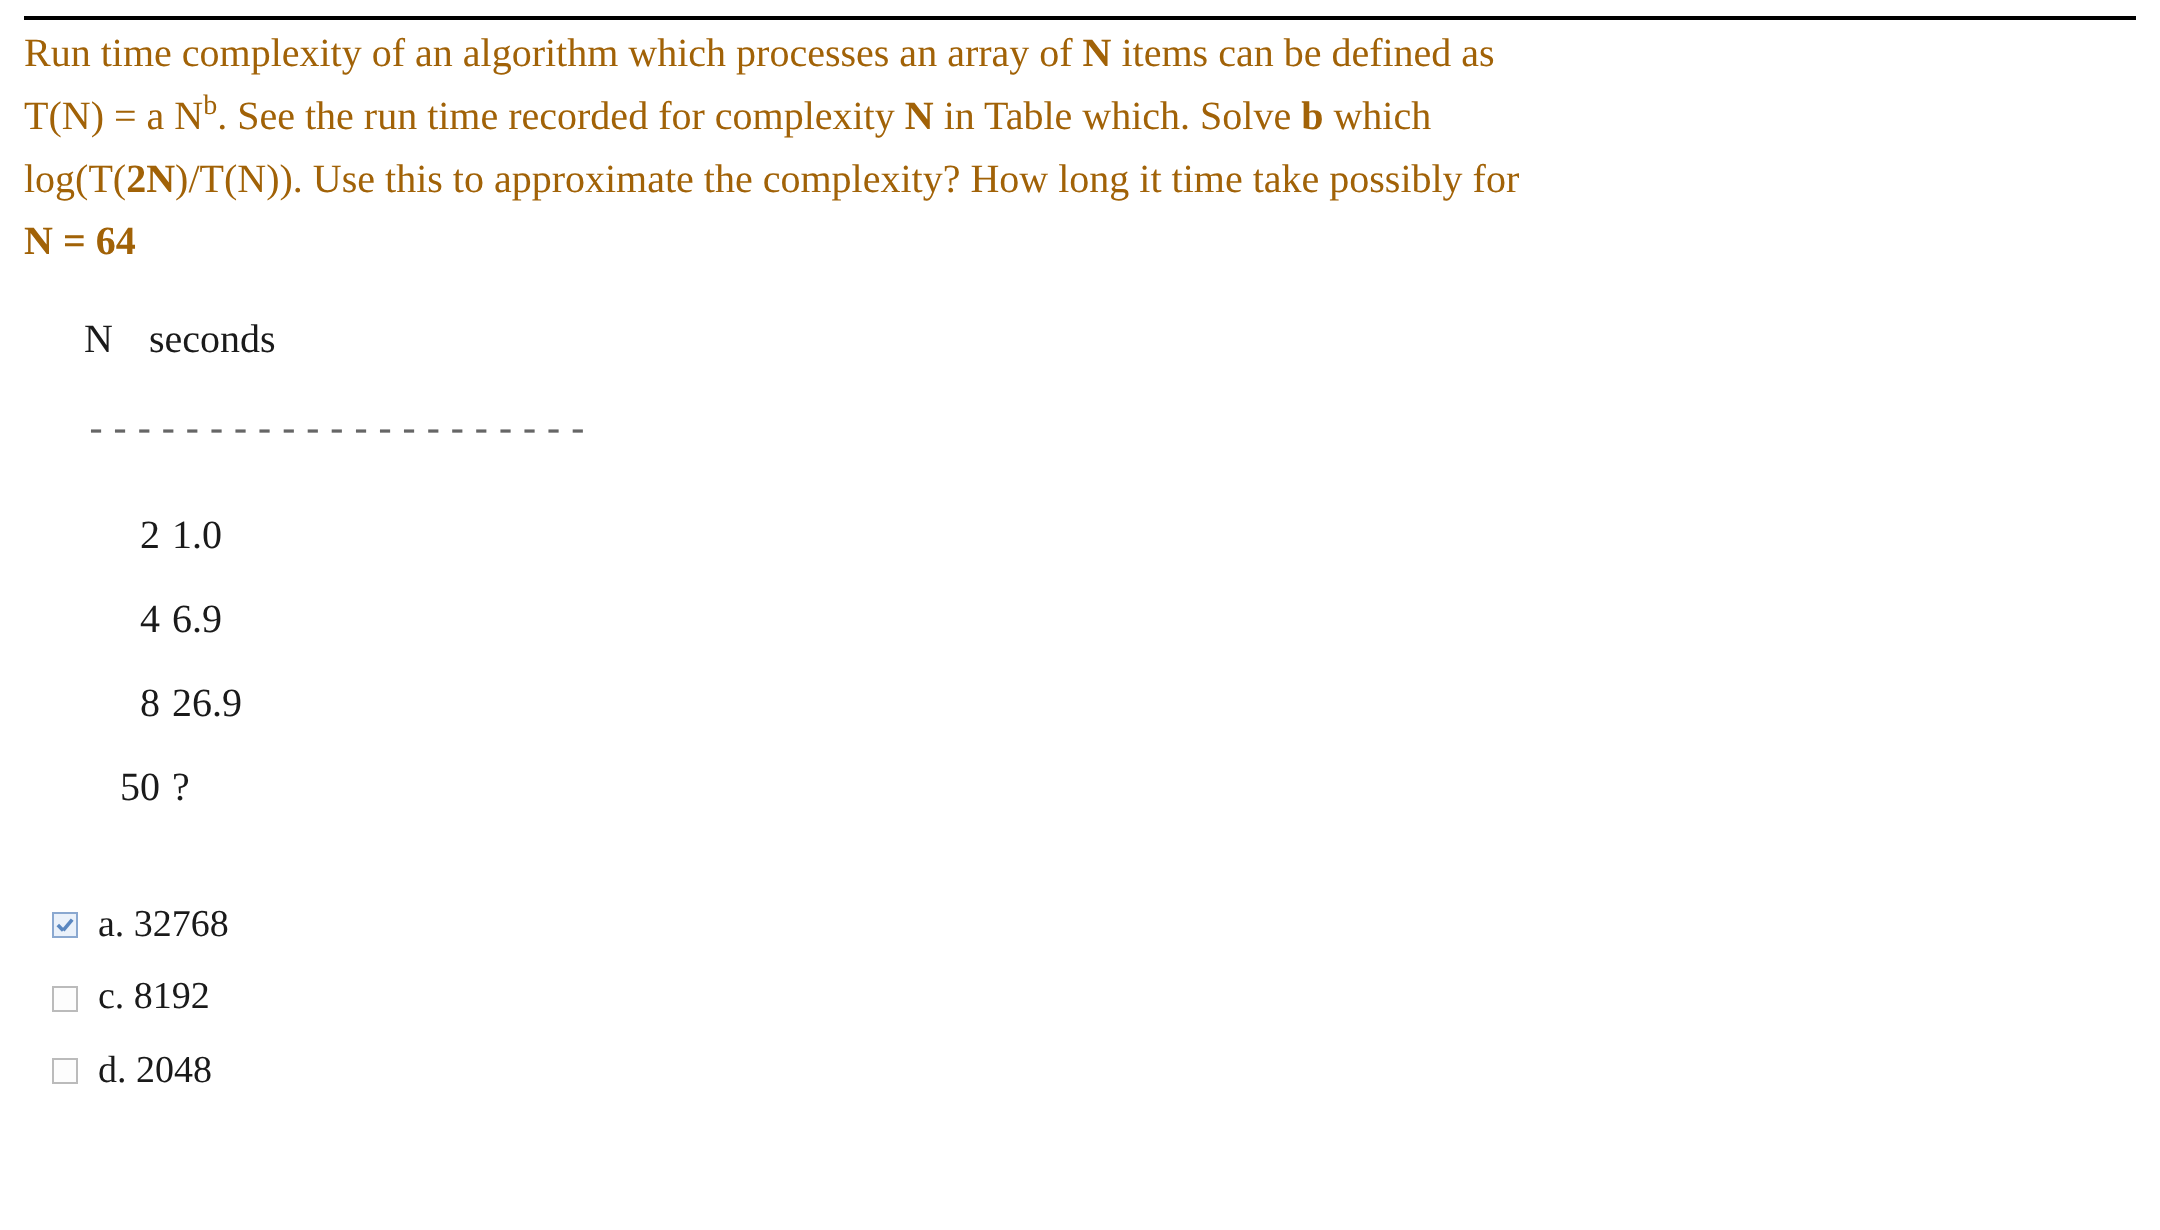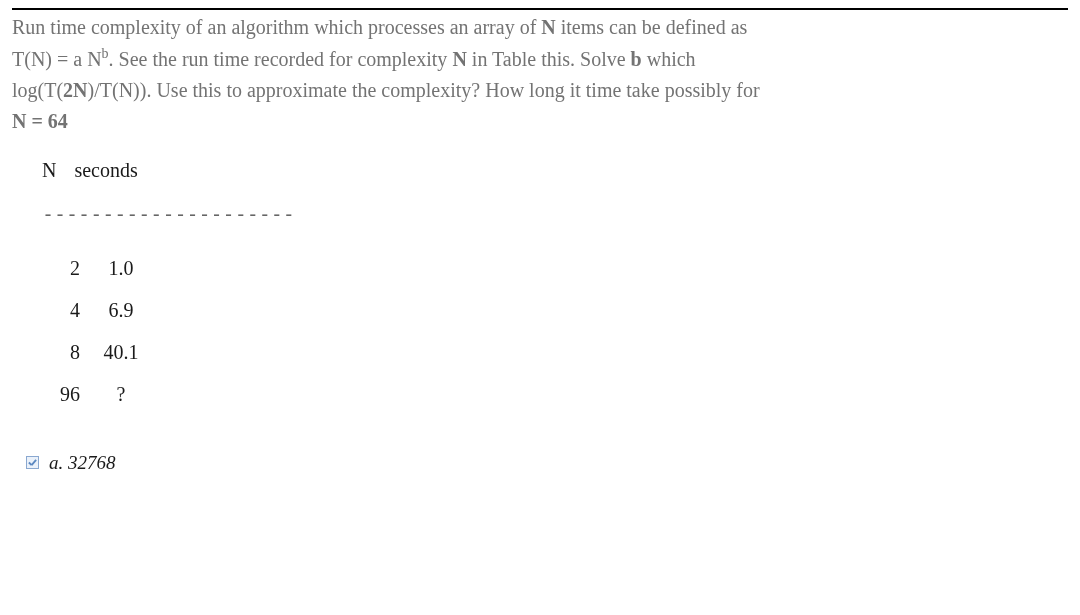--- a/index.html
+++ b/index.html
@@ -18,21 +18,21 @@
       height: 615px;
     }
     .top-border {
       border-top: 2px solid #000;
       width: 100%;
       margin-bottom: 2px;
     }
     .question-text {
       font-size: 20px;
       line-height: 1.55;
-      color: #737373;
+      color: #a16207;
     }
     .question-text sup {
       font-size: 0.7em;
       vertical-align: super;
     }
     .bold {
       font-weight: bold;
     }
     .table-section {
       margin-top: 18px;
@@ -55,33 +55,32 @@
       align-items: baseline;
       margin-bottom: 12px;
     }
     .col-n {
       width: 44px;
       text-align: right;
       padding-right: 6px;
     }
     .col-s {
       width: 70px;
-      text-align: center;
+      text-align: left;
     }
     .options {
       margin-top: 40px;
       margin-left: 14px;
     }
     .option-row {
       display: flex;
       align-items: center;
       gap: 10px;
       margin-bottom: 8px;
       font-size: 19px;
-      font-style: italic;
     }
     .checkbox {
       width: 13px;
       height: 13px;
       border: 1px solid #bbb;
       display: inline-flex;
       align-items: center;
       justify-content: center;
       background: #fdfdfd;
     }
@@ -99,21 +98,21 @@
     }
   </style>
 </head>
 <body>
 
 <div class="top-border"></div>
 
 <div class="question-text">
   <span>Run time complexity of an algorithm which processes an array of </span><span class="bold">N</span><span> items can be defined as</span>
   <br>
-  <span>T(N) = a N</span><sup>b</sup><span>. See the run time recorded for complexity </span><span class="bold">N</span><span> in Table this.  Solve </span><span class="bold">b</span><span> which</span>
+  <span>T(N) = a N</span><sup>b</sup><span>. See the run time recorded for complexity </span><span class="bold">N</span><span> in Table which.  Solve </span><span class="bold">b</span><span> which</span>
   <br>
   <span>log(T(</span><span class="bold">2N</span><span>)/T(N)).  Use this to approximate the complexity? How long it time take possibly for</span>
   <br>
   <span class="bold">N = 64</span>
 </div>
 
 <div class="table-section">
   <div class="table-header">
     <span>N</span>
     <span>seconds</span>
@@ -122,31 +121,39 @@
   <div class="data-row">
     <span class="col-n">2</span>
     <span class="col-s">1.0</span>
   </div>
   <div class="data-row">
     <span class="col-n">4</span>
     <span class="col-s">6.9</span>
   </div>
   <div class="data-row">
     <span class="col-n">8</span>
-    <span class="col-s">40.1</span>
+    <span class="col-s">26.9</span>
   </div>
   <div class="data-row">
-    <span class="col-n">96</span>
+    <span class="col-n">50</span>
     <span class="col-s">?</span>
   </div>
 </div>
 
 <div class="options">
   <div class="option-row">
     <span class="checkbox checked">
       <svg class="checkmark" viewBox="0 0 10 10">
         <line x1="1" y1="5" x2="4" y2="8"></line>
         <line x1="4" y1="8" x2="9" y2="2"></line>
       </svg>
     </span>
     <span>a. 32768</span>
   </div>
+  <div class="option-row">
+    <span class="checkbox"></span>
+    <span>c. 8192</span>
+  </div>
+  <div class="option-row">
+    <span class="checkbox"></span>
+    <span>d. 2048</span>
+  </div>
 </div>
 
 </body></html>

